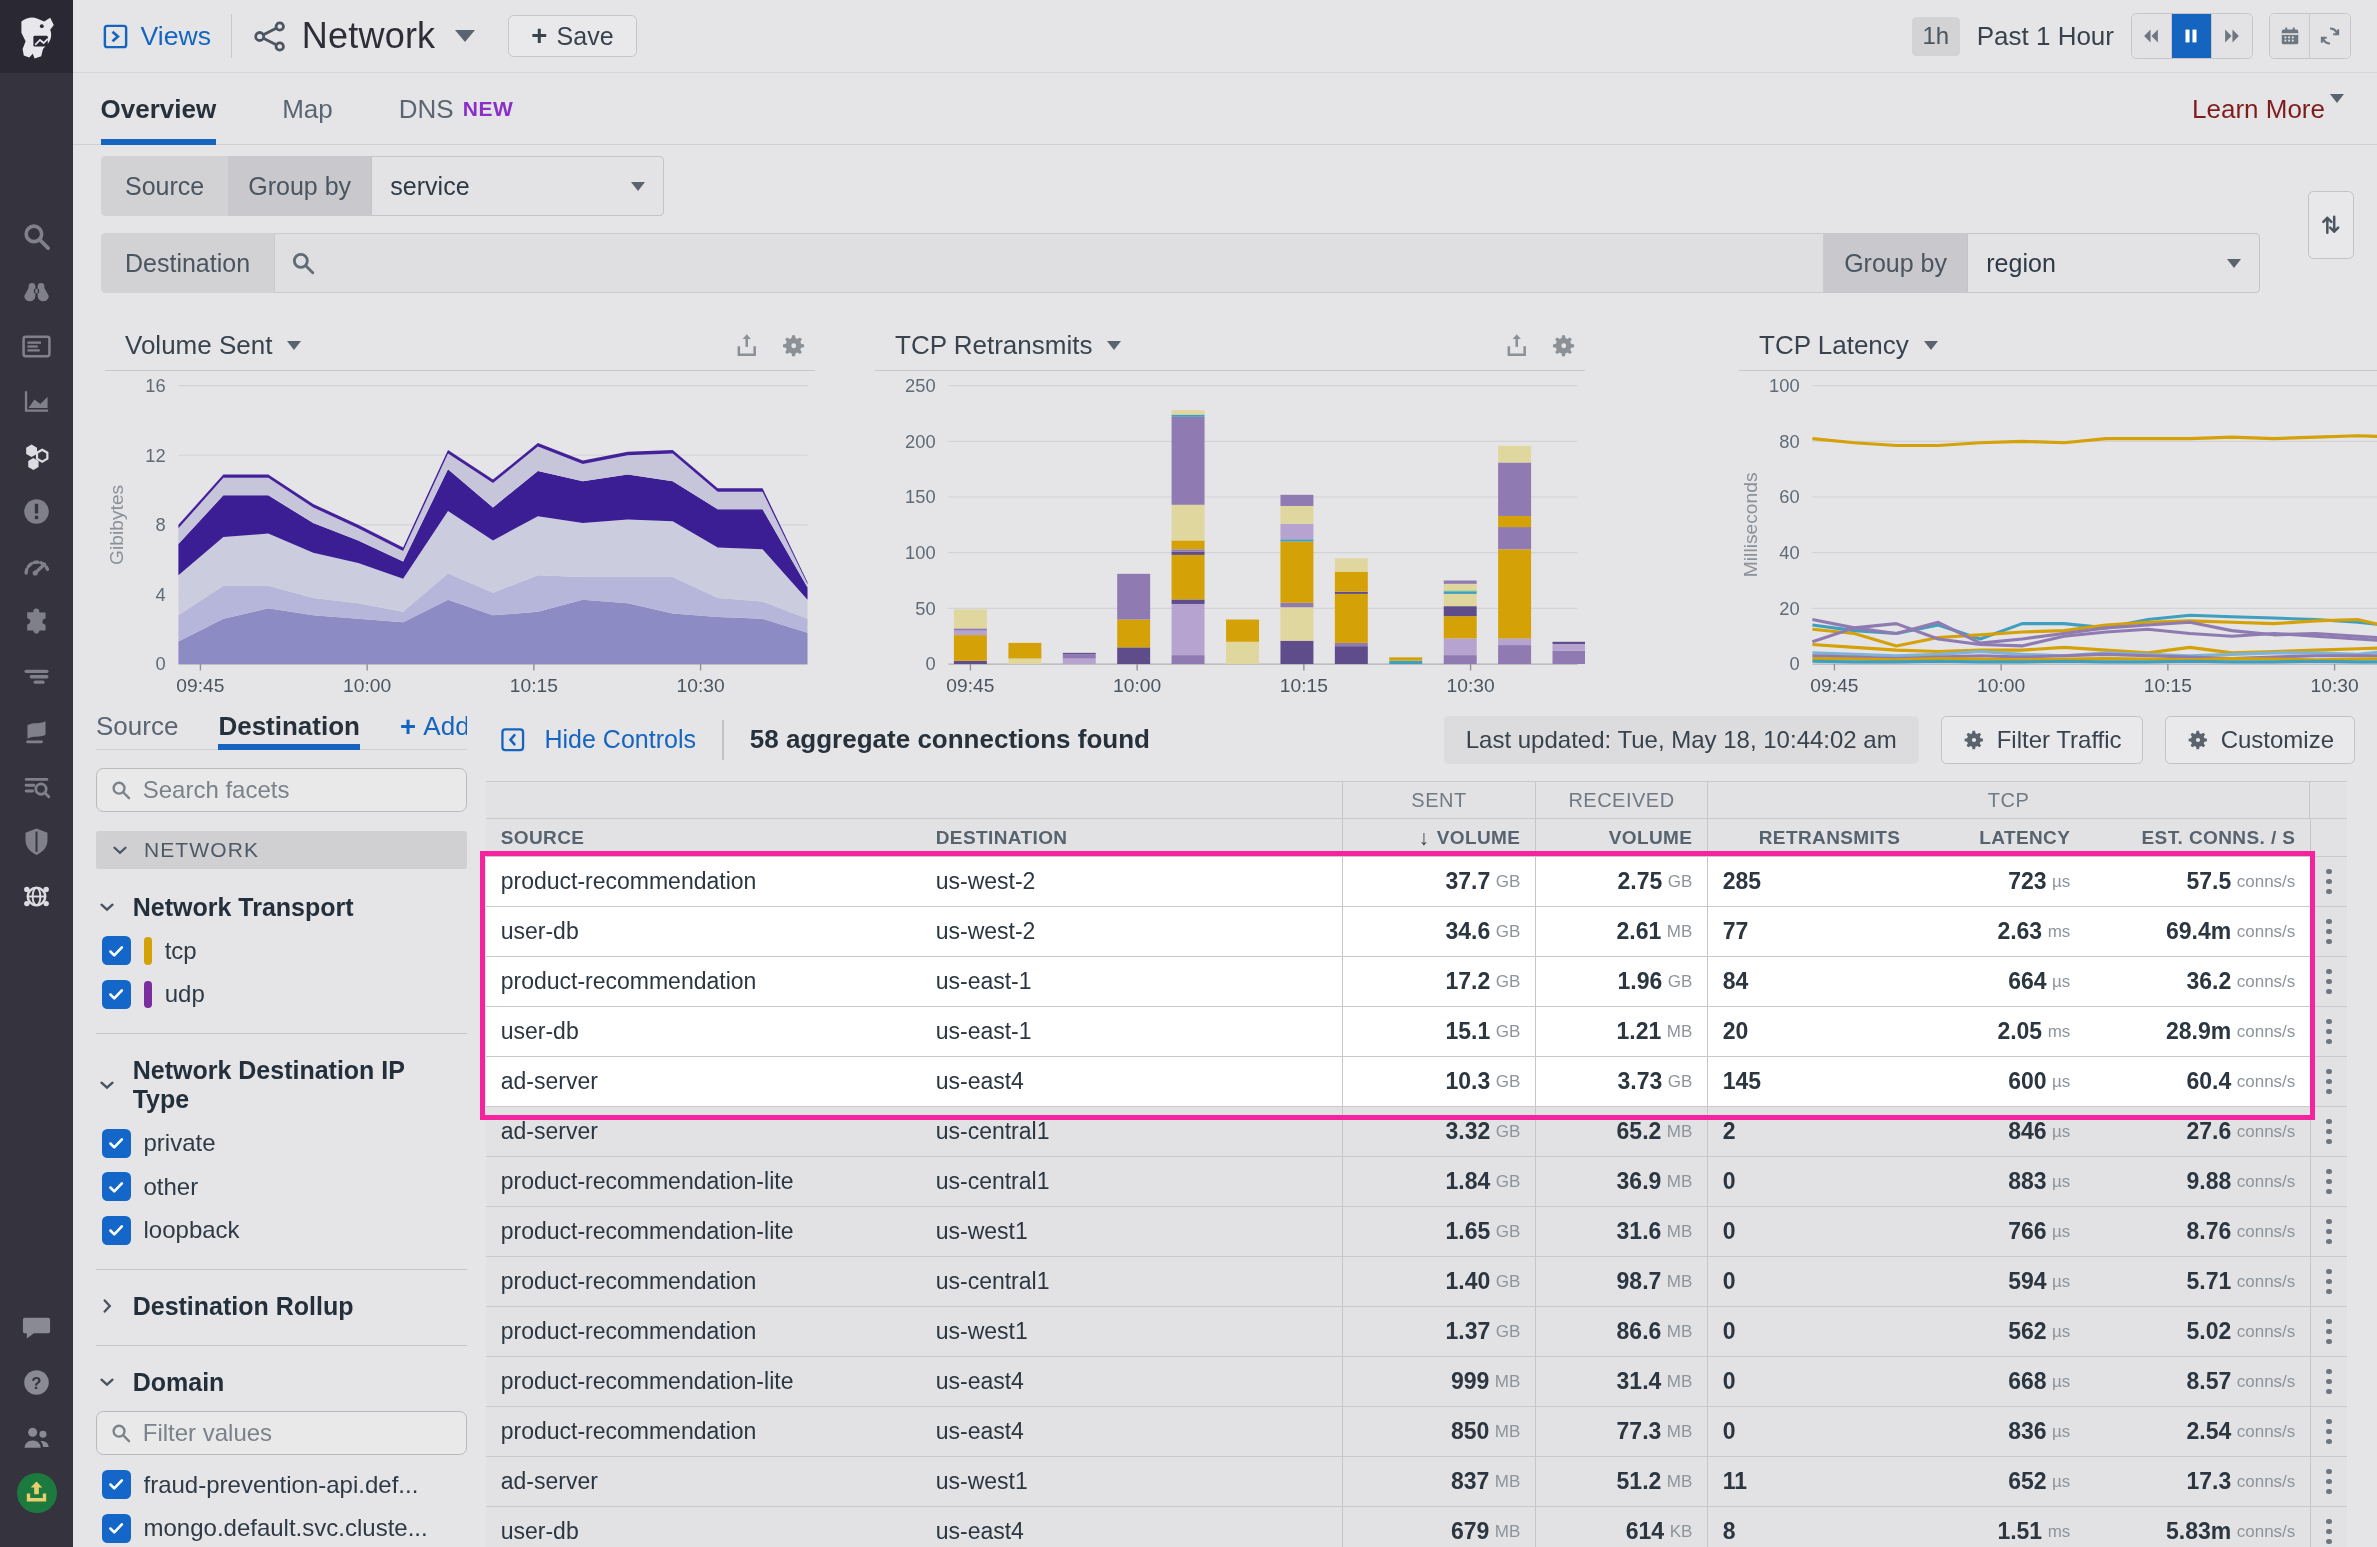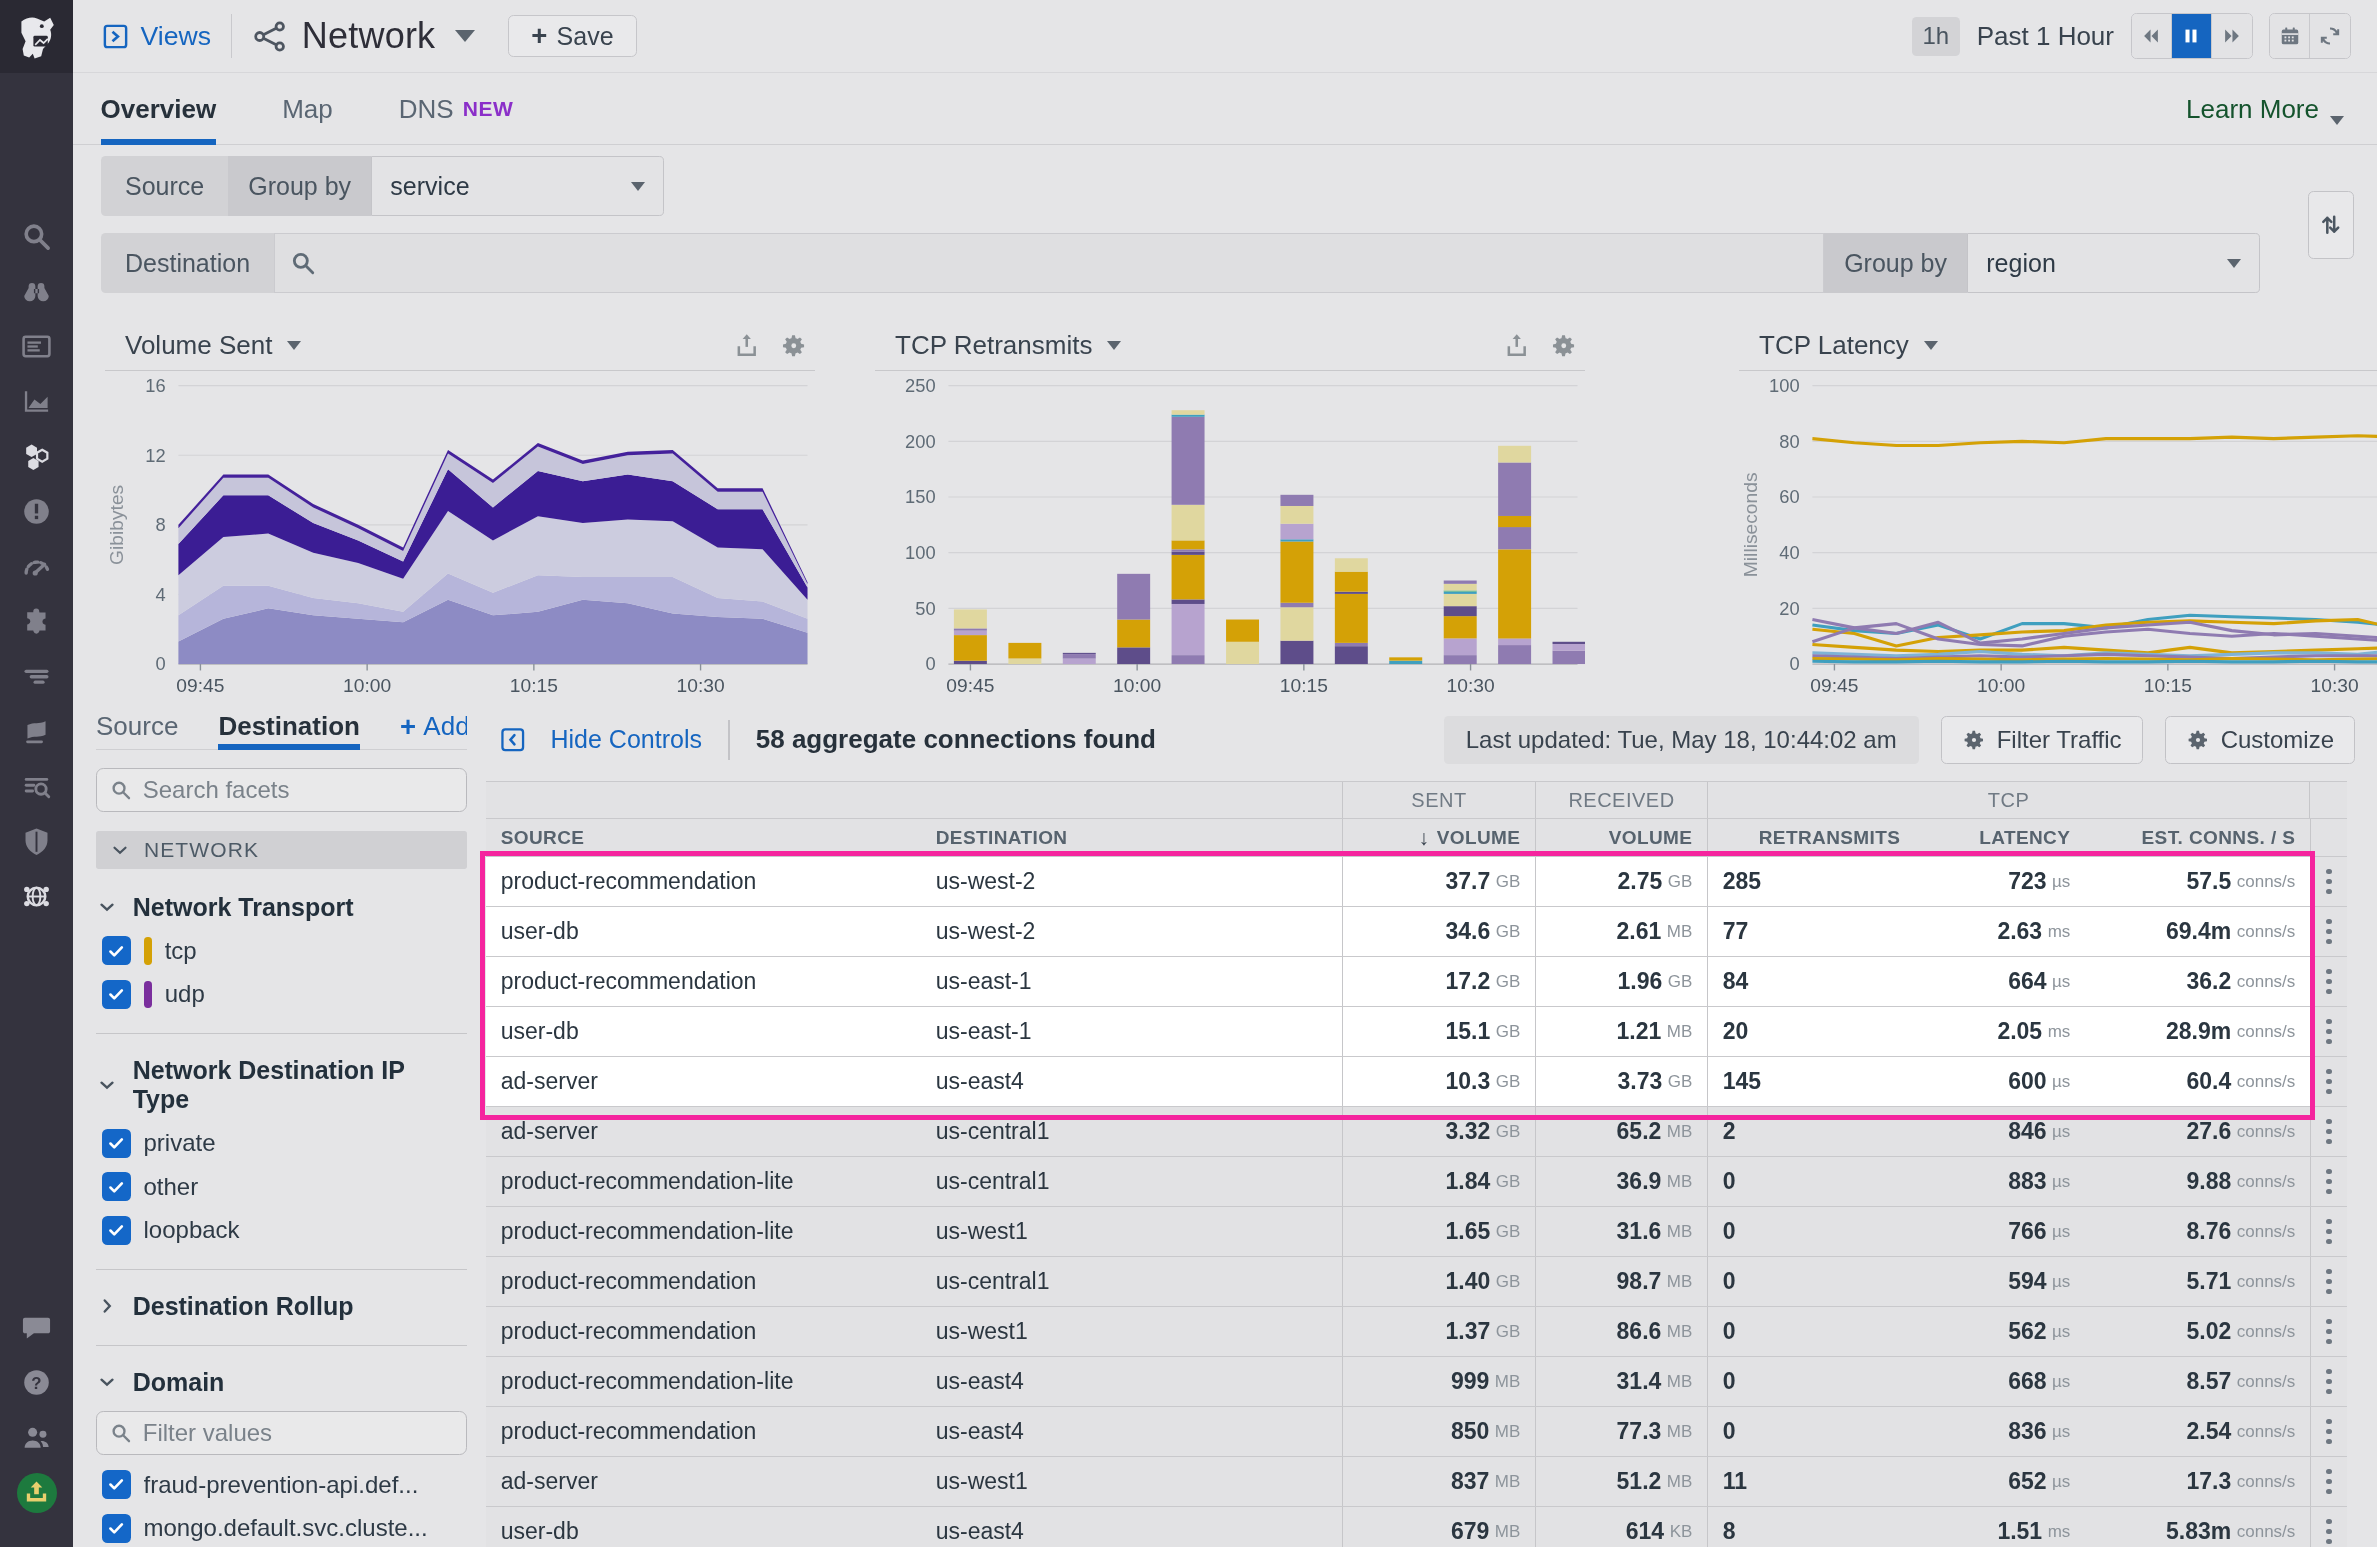--- a/index.html
+++ b/index.html
@@ -42,21 +42,21 @@
   .pb.active { background:#1565c0; }
   .pb.active svg { color:#fff; }
 
   
   .tabsbar { position:absolute; left:73px; top:74px; right:0; height:71px; border-bottom:0.9px solid #cfcfd2; display:flex; align-items:center; }
   .tab { font-size:26px; color:#5a6673; margin-left:66px; height:100%; display:flex; align-items:center; position:relative; cursor:pointer; }
   .tab:first-child { margin-left:27.5px; }
   .tab.active { color:#27313b; font-weight:bold; }
   .tab.active::after { content:""; position:absolute; left:0; right:0; bottom:-0.9px; height:5.5px; background:#1565c0; }
   .new-badge { font-size:21px; font-weight:bold; color:#8b2fc9; margin-left:9.2px; letter-spacing:0.5px; }
-  .learn-more { margin-left:auto; margin-right:33px; display:flex; align-items:flex-end; gap:11px; font-size:26px; color:#14532d; cursor:pointer; }
+  .learn-more { margin-left:auto; margin-right:33px; display:flex; align-items:flex-start; gap:5px; font-size:26px; color:#7f1d1d; cursor:pointer; }
 
   
   .filter-row { position:absolute; left:101px; width:2159px; height:60px; display:flex; align-items:stretch; }
   .f-label { background:#d2d2d5; border-radius:4.6px 0 0 4.6px; display:flex; align-items:center; padding:0 24px; font-size:25px; color:#4a5560; }
   .f-input { flex:1; background:#dfdfe1; border:0.9px solid #cbcbcf; display:flex; align-items:center; padding:0 14.7px; gap:13px; position:relative; cursor:text; }
   .f-input svg { width:26px; height:26px; color:#5f6b76; }
   .f-tag { background:#c9c9cd; border-radius:3.7px; height:40px; display:flex; align-items:center; gap:11px; padding:0 14.7px; font-size:24px; color:#39434e; cursor:pointer; }
   .f-tag .x { font-size:22px; color:#556; }
   .f-clear { margin-left:auto; cursor:pointer; }
   .f-clear svg { width:27.5px; height:27.5px; color:#9aa1a8; }
@@ -91,21 +91,21 @@
   .chev svg { width:22px; height:22px; color:#49545f; }
   .facet-item { display:flex; align-items:center; gap:13px; margin-top:14.7px; margin-left:5.5px; font-size:24px; color:#2e3a46; cursor:pointer; }
   .cbox { width:29px; height:29px; border-radius:5.5px; background:#1467c8; display:flex; align-items:center; justify-content:center; flex:none; }
   .cbox svg { width:18.3px; height:18.3px; }
   .color-bar { width:8.2px; height:27.5px; border-radius:3.7px; flex:none; }
   .facet-div { height:0.9px; background:#c6c6c9; margin:24px 0 22px 0; }
   .facet-label { white-space:nowrap; overflow:hidden; }
 
   
   .controls-row { position:absolute; left:499px; top:711px; right:22px; height:57px; display:flex; align-items:center; }
-  .hide-controls { display:flex; align-items:center; gap:24px; color:#1565c0; font-size:25px; cursor:pointer; }
+  .hide-controls { display:flex; align-items:center; gap:18px; color:#1565c0; font-size:25px; cursor:pointer; }
   .hide-controls svg { width:27.5px; height:27.5px; }
   .ctrl-div { width:1.8px; height:40px; background:#c3c3c7; margin:0 26px; }
   .results { font-size:26px; font-weight:bold; color:#27313b; }
   .updated-chip { margin-left:auto; background:#dcdcde; border-radius:4.6px; height:48px; display:flex; align-items:center; padding:0 22px; font-size:24px; color:#39434e; }
   .ctrl-btn { margin-left:22px; height:48px; border:1.8px solid #c2c2c6; border-radius:5.5px; background:#e9e9eb; display:flex; align-items:center; gap:11px; padding:0 20px; font-size:24px; color:#39434e; cursor:pointer; }
   .ctrl-btn svg { width:24px; height:24px; color:#5b646e; }
 
   
   .nettable { position:absolute; left:486px; top:781px; width:1861px; border-top:0.9px solid #c9c9cc; }
   .trow { display:flex; border-bottom:0.9px solid #c9c9cc; background:#e2e2e4; }

